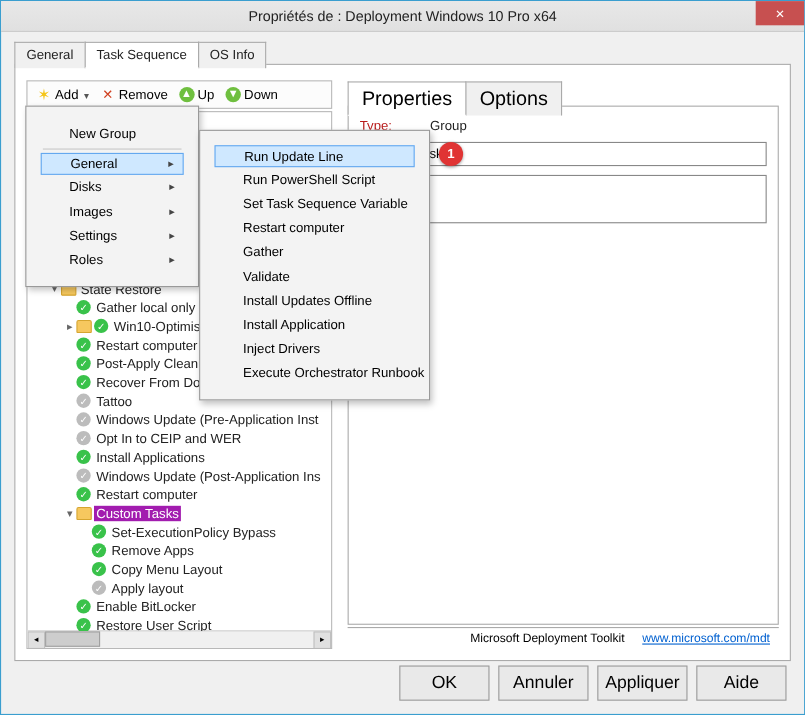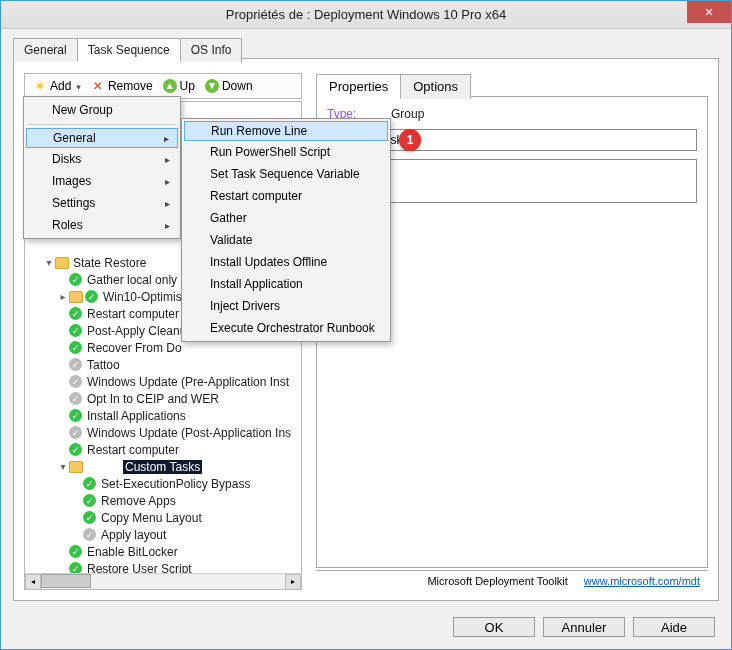--- a/index.html
+++ b/index.html
@@ -194,59 +194,59 @@
     margin-right:3px;
     flex-shrink:0;
   }
   .status-green { background:#39c24a; color:#fff; }
   .status-green::before { content:"✓"; }
   .status-gray { background:#bcbcbc; color:#fff; }
   .status-gray::before { content:"✓"; }
   .node-label { display:inline-block; padding:0 2px; }
   .node .spacer { display:inline-block; }
   .node.selected .node-label {
-    background:#0f172a; color:#fff;margin-left:38px;
+    background:#a21caf; color:#fff;
   }
 
   
   .right-col {
     position:absolute;
     left:292px; right:0; top:0; bottom:0;
   }
   .rtabs {
     display:flex;
     position: relative;
     z-index: 2;
   }
   .rtab {
     padding:4px 12px;
     border:1px solid #aaa;
     border-bottom:none;
     background:#f0f0f0;
-    font-size:13px;
+    font-size:18px;
     cursor:pointer;
     margin-right:-1px;
     position:relative;
     top:1px;
   }
   .rtab.active { background:#fff; border-bottom:1px solid #fff; z-index:3; }
   .rpanel {
     position:absolute;
     left:0; top:23px; right:0; bottom:22px;
     border:1px solid #aaa;
     background:#fff;
     padding:10px 10px;
   }
   .fld {
     display:flex;
     align-items:center;
     margin-bottom:8px;
     gap:10px;
   }
-  .fld label { width:54px; color:#8b5cf6; }
+  .fld label { width:54px; color:#b91c1c; }
   .fld .ro { color:#222; }
   .fld input[type=text] {
     flex:1;
     height:22px;
     border:1px solid #888;
     padding:2px 4px;
     font-family:inherit;
     font-size:12px;
   }
   .fld textarea {
@@ -270,35 +270,35 @@
   .footer-link a { color:#0060d0; }
 
   
   .dlg-buttons {
     position:absolute;
     right:16px; bottom:12px;
     display:flex;
     gap:8px;
   }
   .dlg-buttons button {
-    width:82px; height:20px;
+    width:82px; height:32px;
     background:#e9e9e9;
     border:1px solid #9a9a9a;
-    font-family:inherit; font-size:13px;
+    font-family:inherit; font-size:16px;
     cursor:pointer;
   }
 
   
   .menu {
     position:absolute;
     background:#f3f3f3;
     border:1px solid #999;
     box-shadow:2px 3px 6px rgba(0,0,0,0.25);
     font-size:12px;
-    padding:2px;
+    padding:13px;
     z-index:30;
   }
   .menu-item {
     display:flex;
     align-items:center;
     height:22px;
     padding:0 26px 0 26px;
     white-space:nowrap;
     cursor:pointer;
     position:relative;
@@ -530,34 +530,35 @@
   <div class="menu menu1" id="menu1">
       <div class="menu-item">New Group</div>
       <div class="menu-sep"></div>
       <div class="menu-item highlight">General<span class="arrow">▸</span></div>
       <div class="menu-item">Disks<span class="arrow">▸</span></div>
       <div class="menu-item">Images<span class="arrow">▸</span></div>
       <div class="menu-item">Settings<span class="arrow">▸</span></div>
       <div class="menu-item">Roles<span class="arrow">▸</span></div>
     </div>
   <div class="menu menu2" id="menu2">
-      <div class="menu-item highlight">Run Remove Line</div>
+      <div class="menu-item highlight">Run Update Line</div>
       <div class="menu-item">Run PowerShell Script</div>
       <div class="menu-item">Set Task Sequence Variable</div>
       <div class="menu-item">Restart computer</div>
       <div class="menu-item">Gather</div>
       <div class="menu-item">Validate</div>
       <div class="menu-item">Install Updates Offline</div>
       <div class="menu-item">Install Application</div>
       <div class="menu-item">Inject Drivers</div>
       <div class="menu-item">Execute Orchestrator Runbook</div>
     </div>
 
   <div class="callout" style="left:398px; top:128px;">
       <span>1</span>
     </div>
 
   <div class="dlg-buttons">
     <button>OK</button>
     <button>Annuler</button>
+    <button>Appliquer</button>
     <button>Aide</button>
   </div>
 </div>
 
 </body></html>

